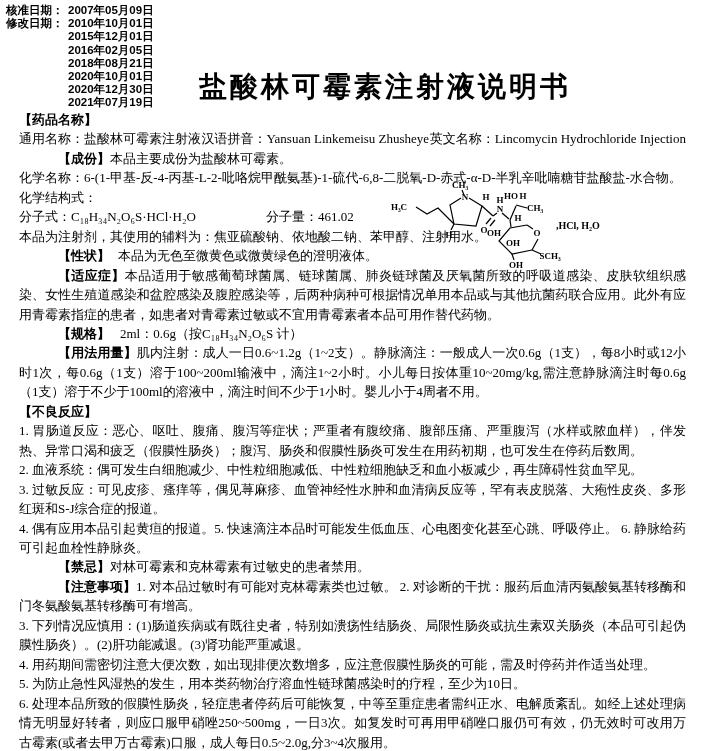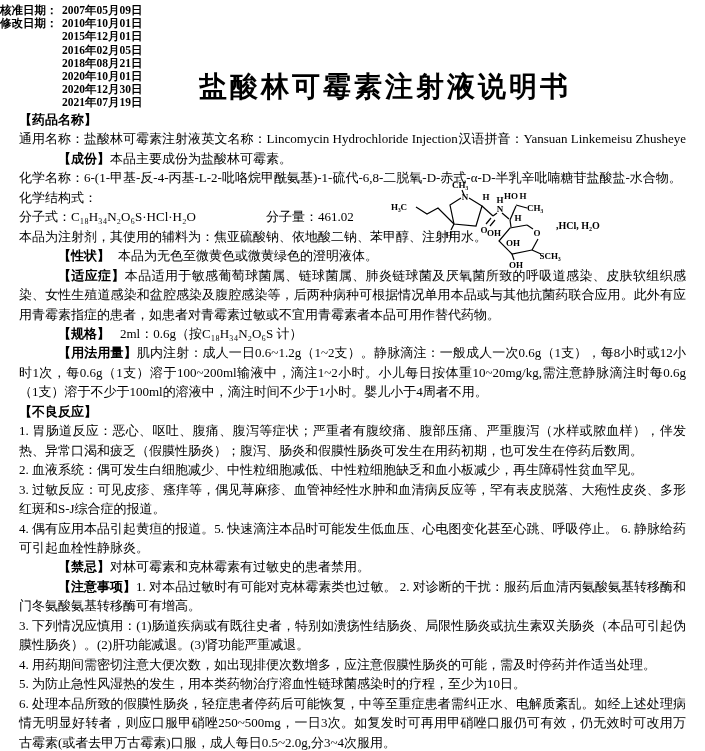--- a/index.html
+++ b/index.html
@@ -3,22 +3,22 @@
 <meta charset="utf-8">
 <style>
   html,body{margin:0;padding:0;background:#fff;}
   .page{
     position:relative;width:705px;height:751px;background:#ffffff;color:#000;
     font-family:"Liberation Serif", serif;overflow:hidden;
   }
   
   .hdr{position:relative;height:110px;}
   .dates{
-    position:absolute;left:0;top:4px;
-    font-family:Liberation Serif, serif;font-weight:bold;
+    position:absolute;left:6px;top:4px;
+    font-family:Liberation Sans, sans-serif;font-weight:bold;
     font-size:11.5px;line-height:13.2px;white-space:nowrap;
   }
   .date-row{display:flex;}
   .dl{width:62px;}
   .title-wrap{padding-top:72px;margin-left:80px;margin-right:15px;text-align:center;}
   .doc-title{font-size:28px;font-weight:bold;letter-spacing:3px;line-height:30px;}
   .doc-sub{font-family:"Liberation Sans", sans-serif;font-size:15px;font-weight:bold;
     letter-spacing:1px;margin-top:6px;}
   
   .content{padding:0 19px;font-size:13px;line-height:19.45px;text-align:justify;}
@@ -78,22 +78,22 @@
     <div class="title-wrap">
       <div class="doc-title">盐酸林可霉素注射液说明书</div>
     </div>
   </div>
 
   <div class="content">
 
     <p class="hd">【药品名称】</p>
     <p class="name-line">
       <span><span>通用名称：</span><span>盐酸林可霉素注射液</span></span>
+      <span><span>汉语拼音：</span><span>Yansuan Linkemeisu Zhusheye</span></span>
       <span><span>英文名称：</span><span>Lincomycin Hydrochloride Injection</span></span>
-      <span><span>汉语拼音：</span><span>Yansuan Linkemeisu Zhusheye</span></span>
     </p>
 
     <div class="comp">
       <p>
         <span class="hd">【成份】</span><span>本品主要成份为盐酸林可霉素。</span>
       </p>
       <p class="indent">化学名称：6-(1-甲基-反-4-丙基-L-2-吡咯烷甲酰氨基)-1-硫代-6,8-二脱氧-D-赤式-α-D-半乳辛吡喃糖苷盐酸盐-水合物。</p>
       <p class="indent">化学结构式：</p>
       <p class="indent">
         <span>分子式：</span><span>C₁₈H₃₄N₂O₆S·HCl·H₂O</span><span class="wgap">分子量：</span><span>461.02</span>

